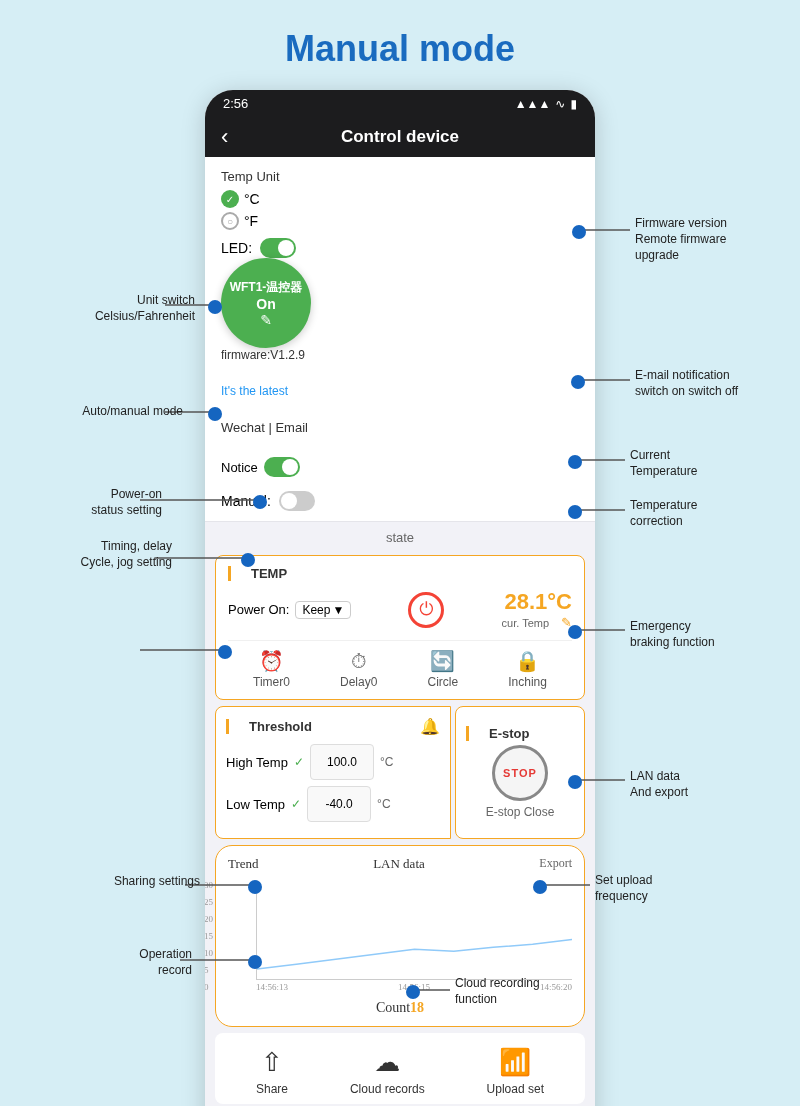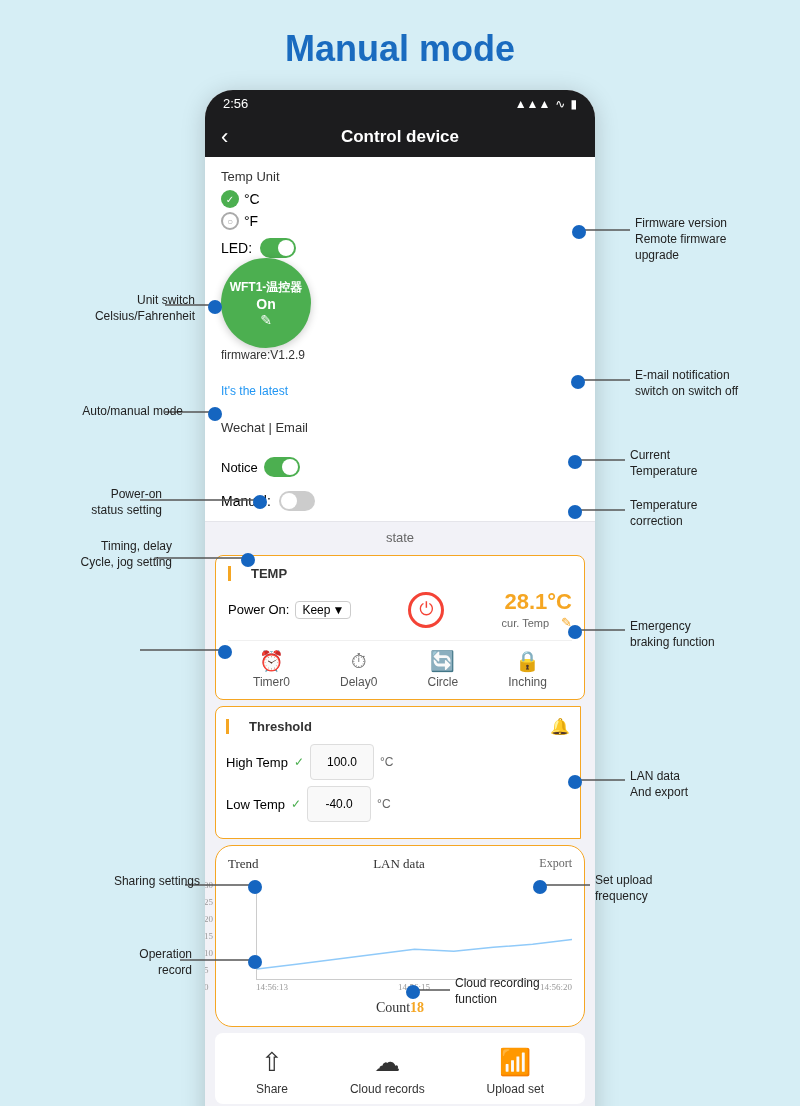--- a/index.html
+++ b/index.html
@@ -409,20 +409,27 @@
           <span class="threshold-unit">°C</span>
         </div>
         <div class="threshold-row">
           <span>Low Temp</span>
           <span class="check-green">✓</span>
           <input class="threshold-input" type="text" value="-40.0" style="">
           <span class="threshold-unit">°C</span>
         </div>
       </div>
 
+      <div class="right-card" style="border:1.5px solid #f5a623;border-radius:8px;margin-left:0;">
+        <div class="card-title" style="align-self:flex-start;">E-stop</div>
+        <div class="stop-btn">
+          <span class="stop-text">STOP</span>
+        </div>
+        <div style="font-size:12px;color:#666;">E-stop Close</div>
+      </div>
     </div>
 
     <div class="trend-card">
       <div class="trend-header">
         <span>Trend</span>
         <span>LAN data</span>
         <span class="trend-export">Export</span>
       </div>
 
       <div style="position:relative;padding-left:28px;">

